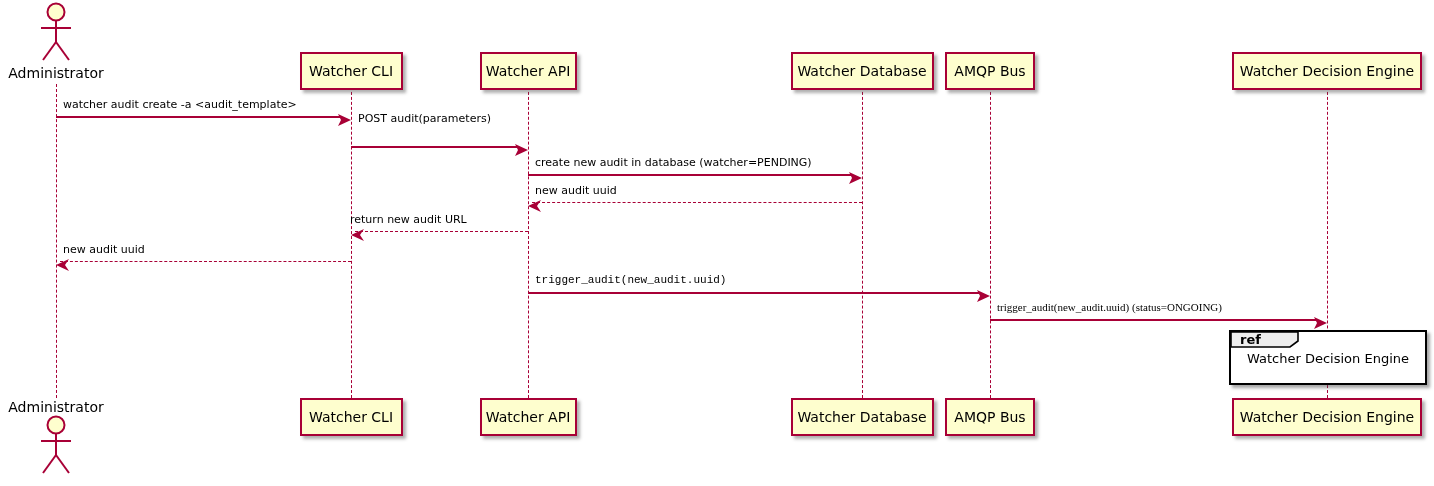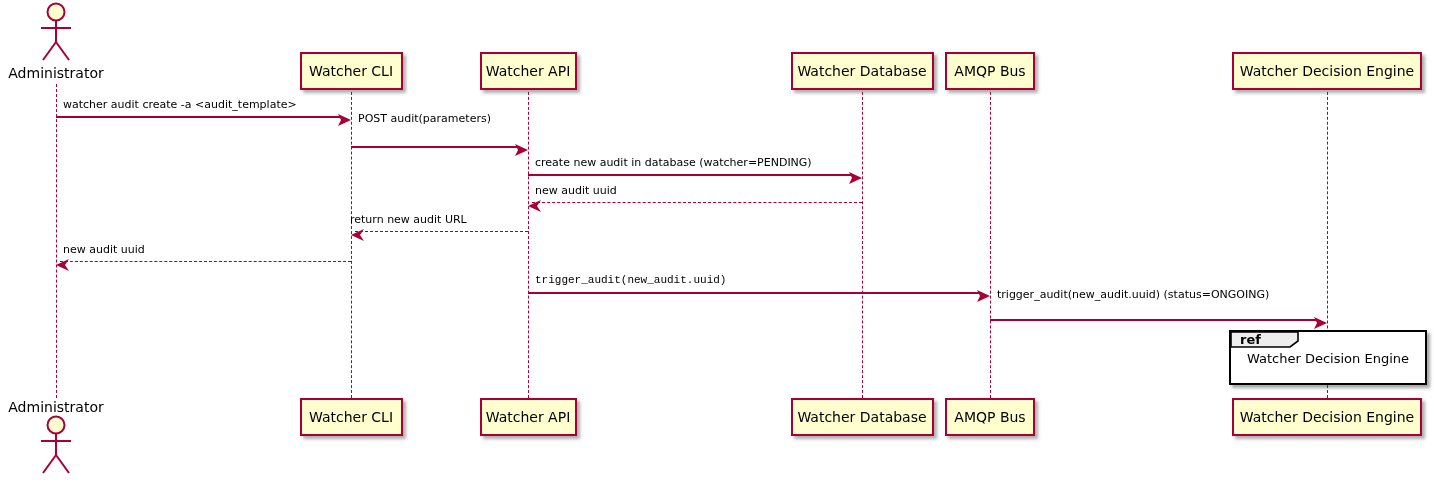--- a/index.html
+++ b/index.html
@@ -164,21 +164,21 @@
       <div class="msg-label" style="left: 63px; top: 243px;">new audit uuid</div>
       <div class="msg-line solid" style="left: 528px; top: 292px; width: 452px;"></div>
       <div class="msg-arrow" style="top: 287px; left: 977px;"><svg width="13" height="12">
           <polygon points="0,0 13,6 0,12 3,6" fill="#A80036"></polygon>
         </svg></div>
       <div class="msg-label" style="left: 535px; top: 274px; font-family: Liberation Mono, monospace;">trigger_audit(new_audit.uuid)</div>
       <div class="msg-line solid" style="left: 990px; top: 319px; width: 327px;"></div>
       <div class="msg-arrow" style="top: 314px; left: 1314px;"><svg width="13" height="12">
           <polygon points="0,0 13,6 0,12 3,6" fill="#A80036"></polygon>
         </svg></div>
-      <div class="msg-label" style="left: 997px; top: 288px;">trigger_audit(new_audit.uuid) (status=ONGOING)</div>
+      <div class="msg-label" style="left: 997px; top: 301px; font-family: Liberation Serif, serif;">trigger_audit(new_audit.uuid) (status=ONGOING)</div>
     </div>
 
   <div class="ref-frame" id="ref-frame" style="left: 1229px; top: 330px; width: 198px; height: 55px;">
     <svg class="ref-header" width="70" height="18">
       <polygon points="1,1 68,1 68,10 60,16 1,16" fill="#EEEEEE" stroke="#000000" stroke-width="1.6"></polygon>
     </svg>
     <span class="ref-kw">ref</span>
     <div class="ref-body">
       <div>Watcher Decision Engine</div>
     </div>

